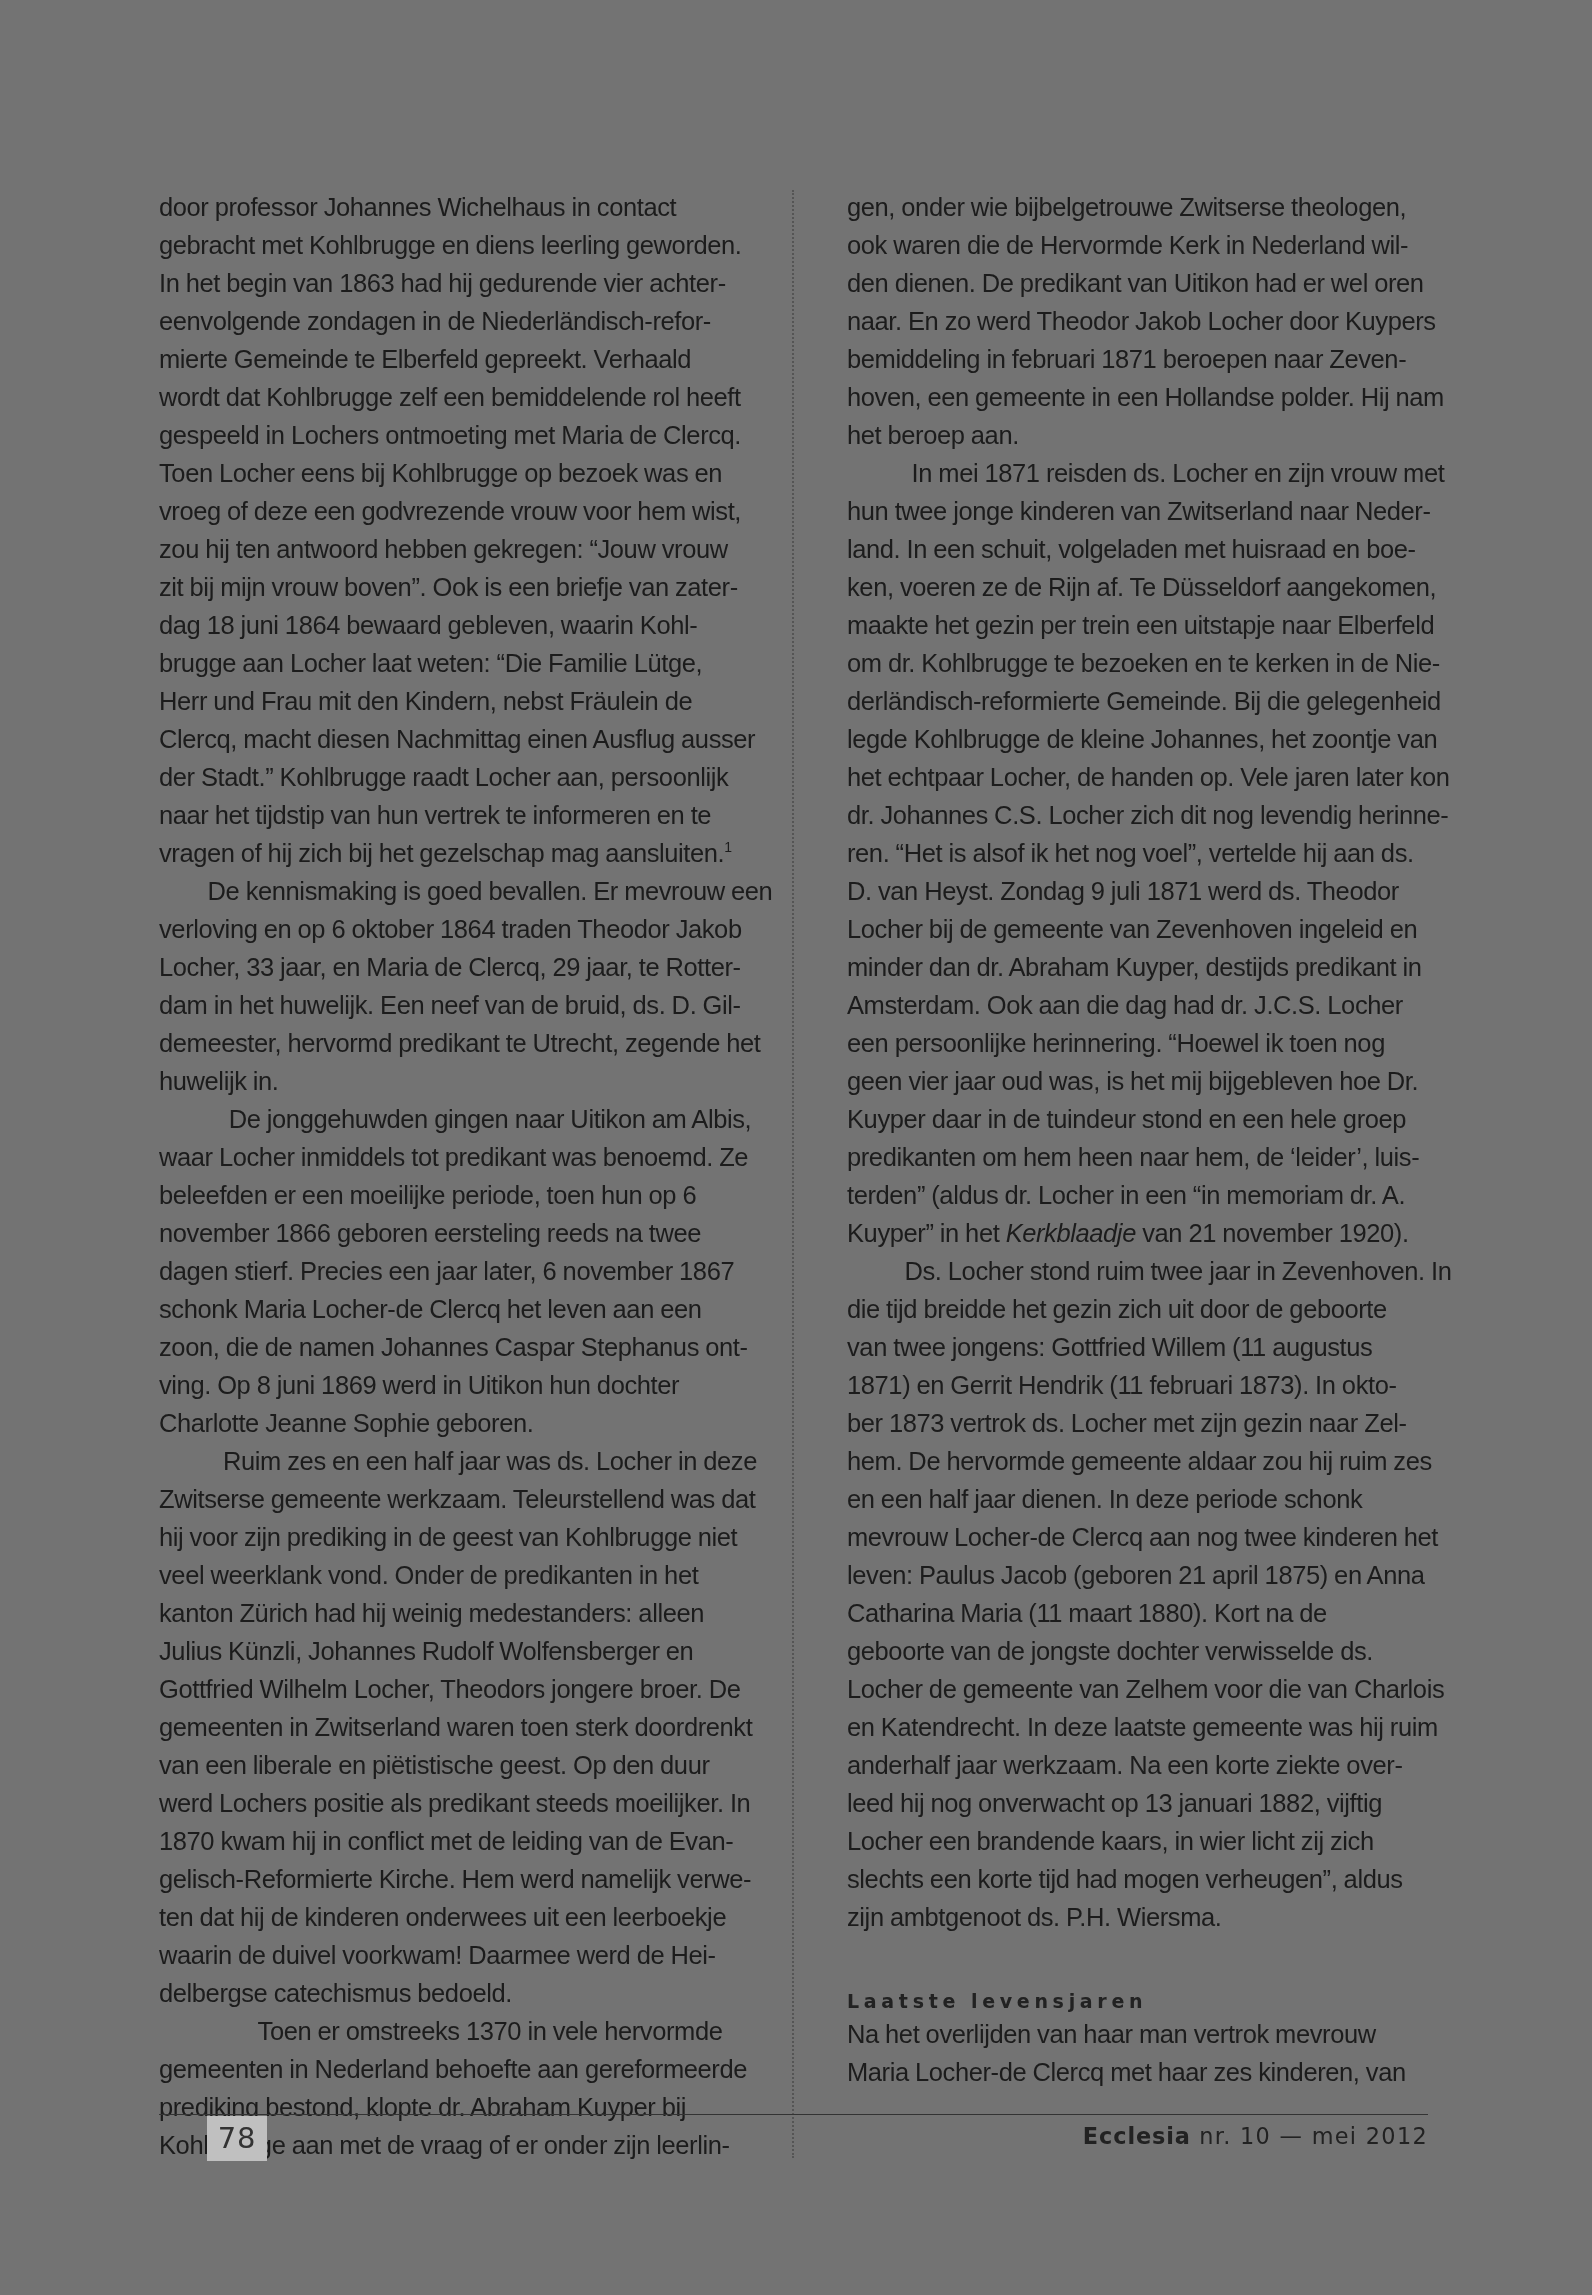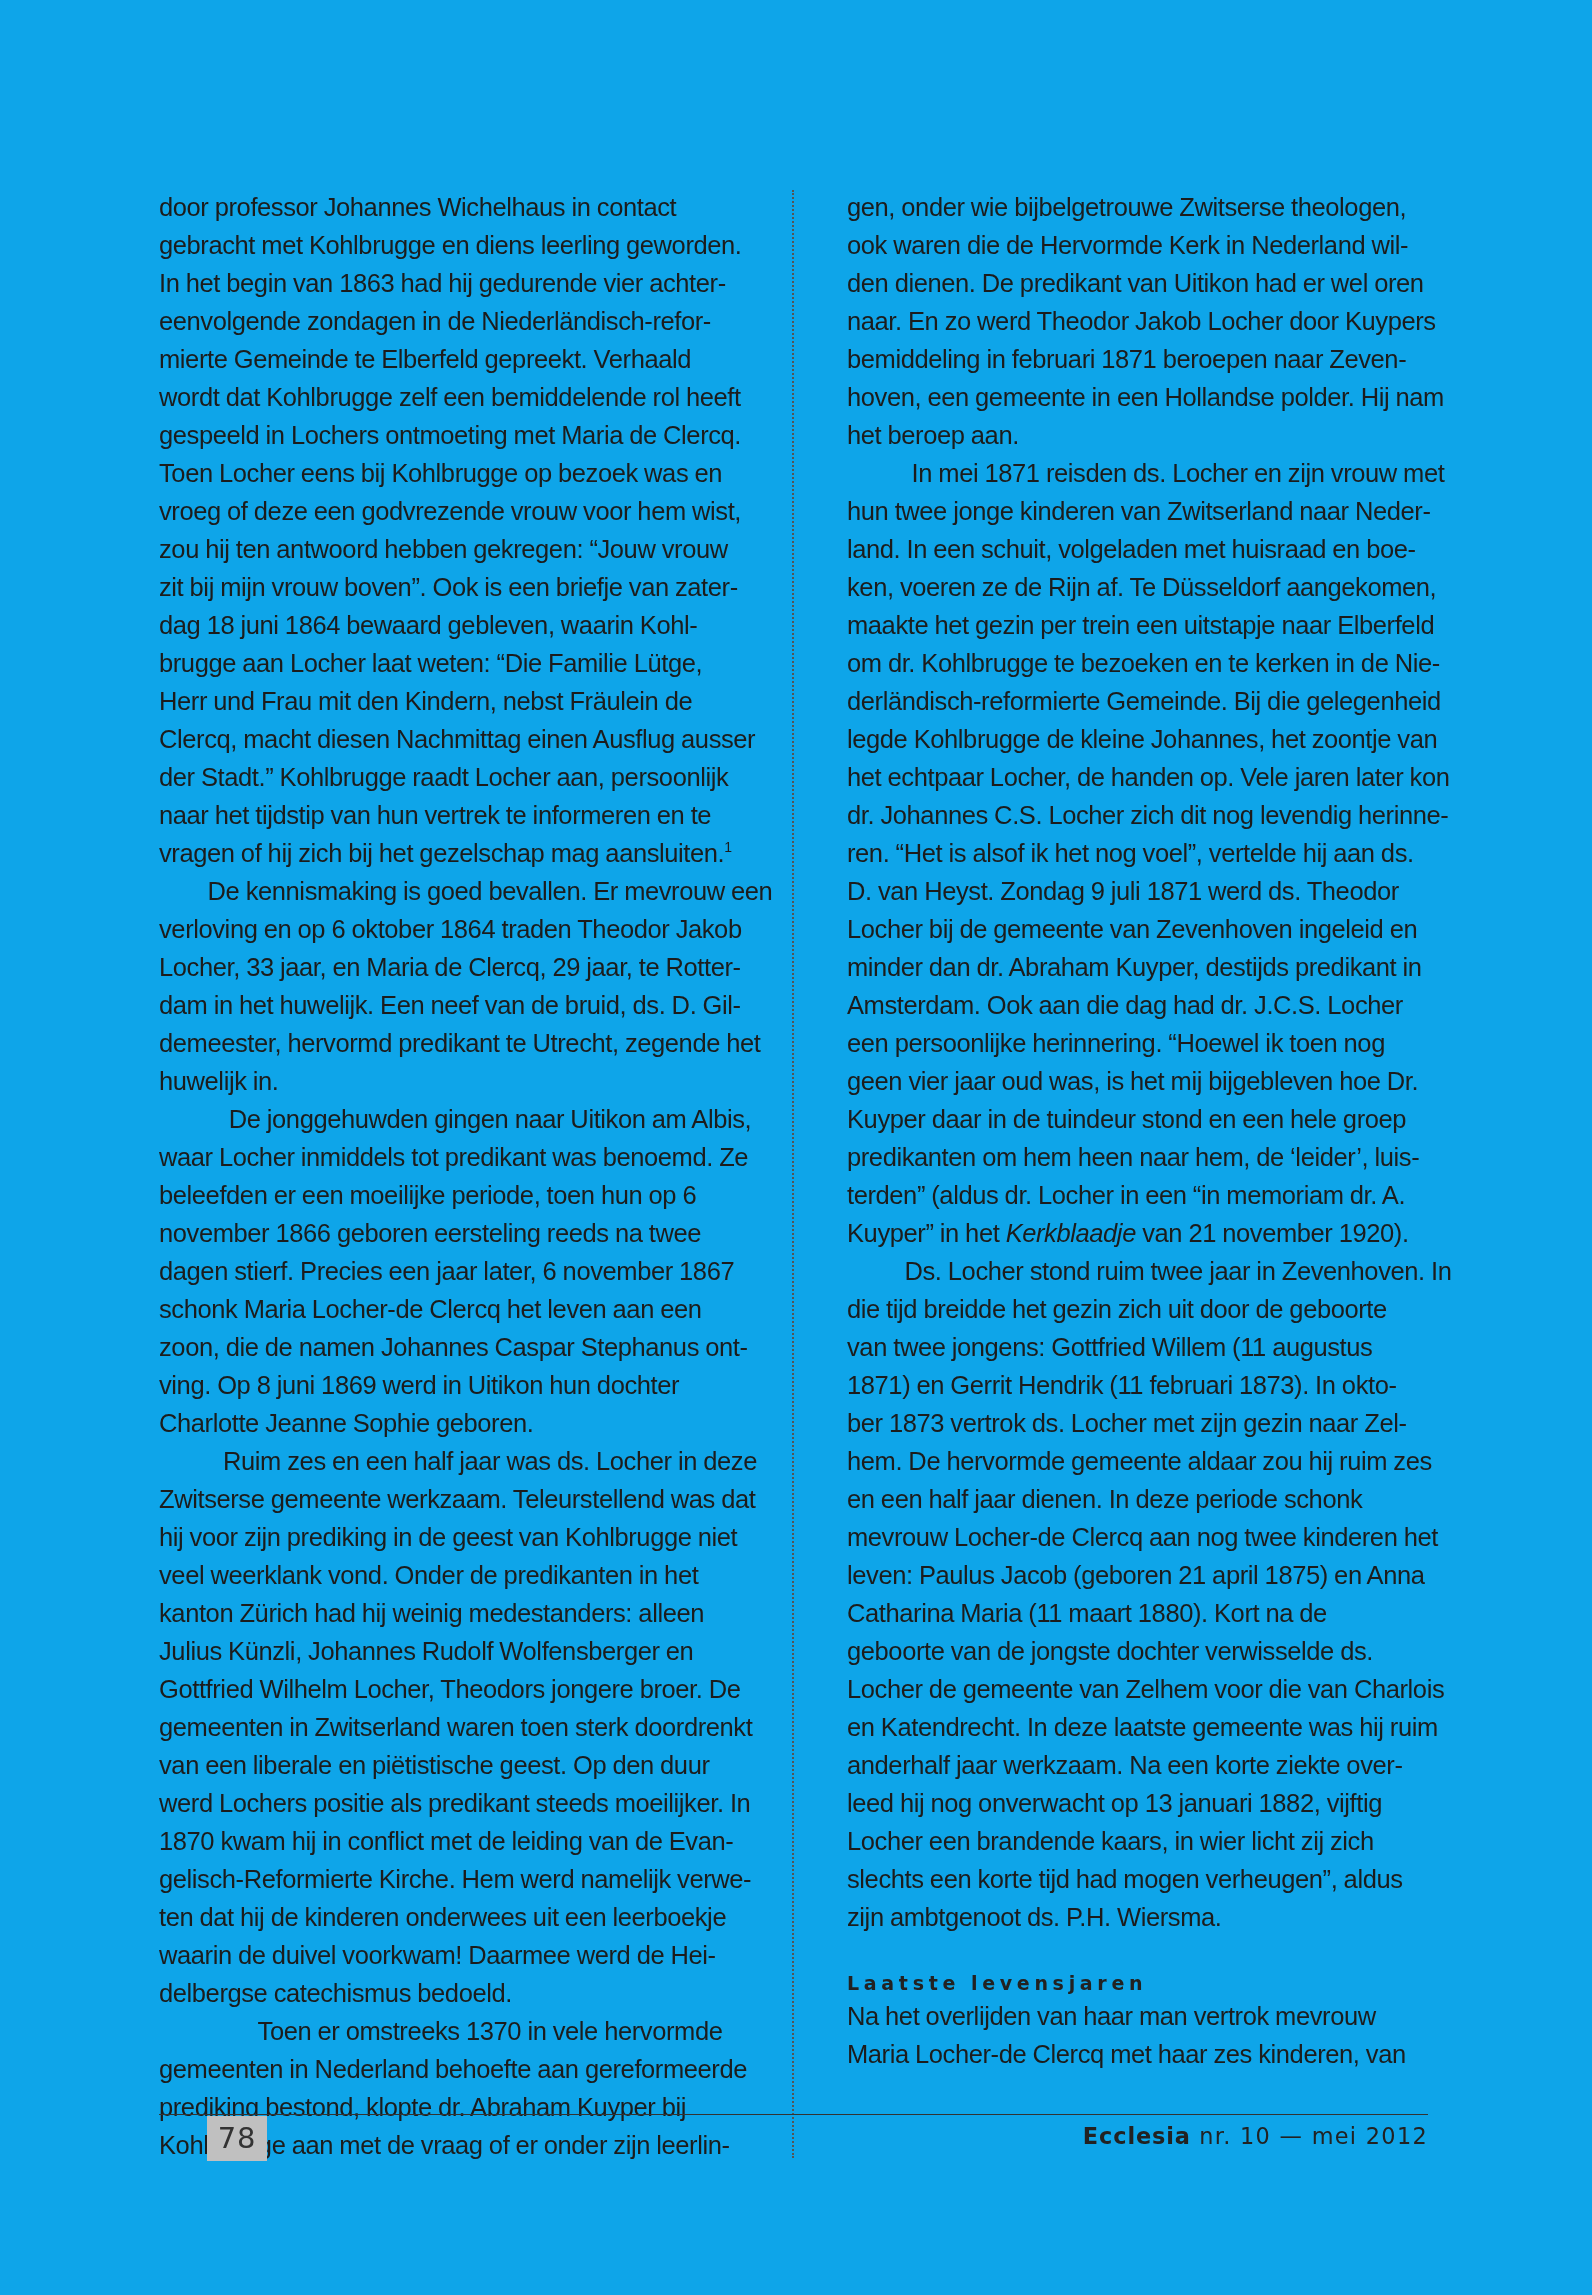--- a/index.html
+++ b/index.html
@@ -1,33 +1,33 @@
 <!DOCTYPE html>
 <html style="font-size:14px"><head>
 <meta charset="utf-8">
 <style>
   html, body { margin: 0; padding: 0; background: #ffffff; }
   body { width: 1592px; height: 2295px; position: relative; overflow: hidden; }
-  .page { position: absolute; left: 0; top: 0; width: 1592px; height: 2295px; background: #0ea5e9; }
+  .page { position: absolute; left: 0; top: 0; width: 1592px; height: 2295px; background: #737373; }
   .col {
     position: absolute; top: 188px;
     font-family: "Liberation Sans", sans-serif;
     font-size: 25.5px; line-height: 38px; color: #1c1c1c;
     letter-spacing: -0.4px; word-spacing: -0.4px;
   }
   .col-left { left: 159px; width: 621px; }
   .col-right { left: 847px; width: 621px; }
   .line { white-space: nowrap; height: 38px; }
   .indent { padding-left: 41px; text-align: center; }
   .sup { font-size: 14px; vertical-align: 10.4px; line-height: 0; }
   .ital { font-style: italic; }
   .section-head {
     font-family: "DejaVu Sans", sans-serif; font-weight: bold;
     font-size: 19px; letter-spacing: 4.7px; color: #222;
-    margin-top: 28px; height: 33px; line-height: 38px;
+    margin-top: 46px; height: 33px; line-height: 38px;
   }
   .col-divider {
     position: absolute; left: 792px; top: 190px; width: 0; height: 1968px;
     border-left: 2.6px dotted #555;
   }
   .footer-rule {
     position: absolute; left: 159px; top: 2114px; width: 1269px; height: 0;
     border-top: 1.7px solid #333;
   }
   .page-num {

